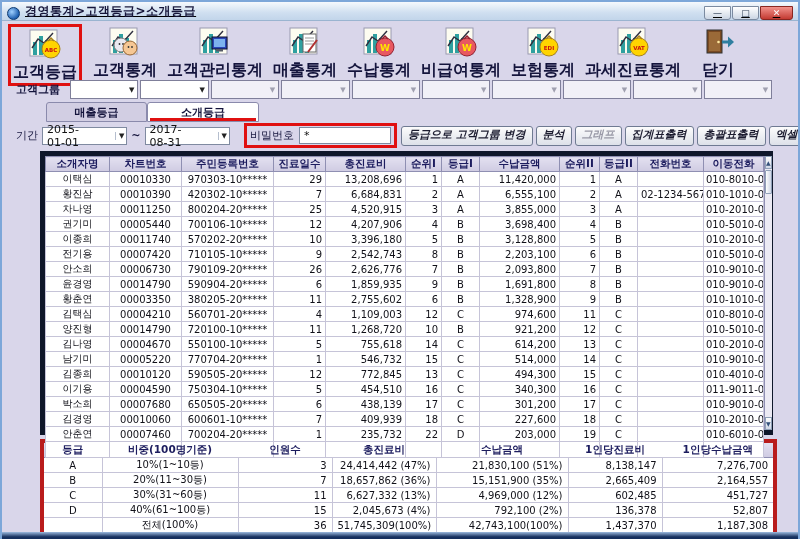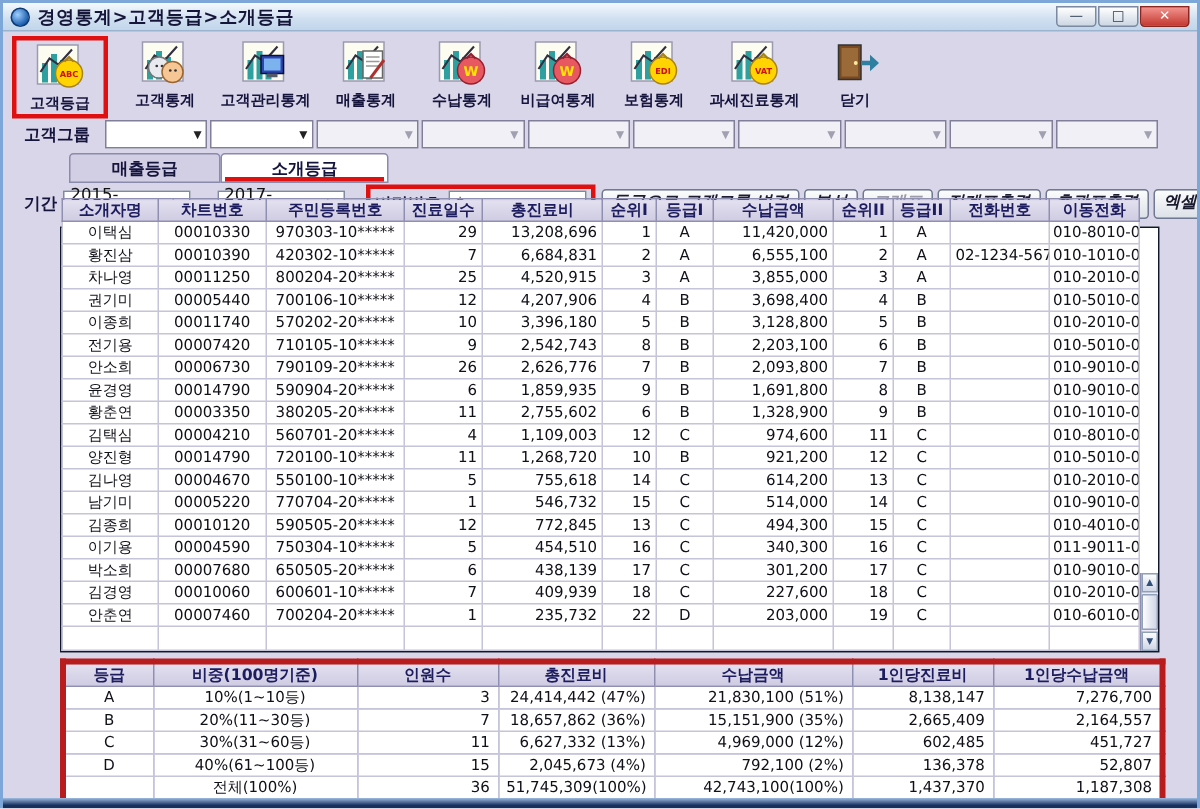--- a/index.html
+++ b/index.html
@@ -4,38 +4,39 @@
 <style>
   html,body{margin:0;padding:0;background:#ffffff;}
   *{box-sizing:border-box;font-family:"DejaVu Sans","Liberation Sans",sans-serif;}
   .window{
     position:relative;width:800px;height:539px;
     border:2px solid #7da7d9;border-bottom:none;
     background:#d9d6ea;overflow:hidden;
   }
   
   .titlebar{
-    height:19px;display:flex;align-items:center;padding:0 5px;
+    height:19px;display:flex;align-items:flex-end;padding:0 5px;
     background:linear-gradient(#f5f9fd,#cfdff0 60%,#c2d5ea);
     border-bottom:1px solid #9ab4d0;
+    text-decoration:underline;
   }
   .app-icon{width:13px;height:13px;border-radius:50%;
     background:radial-gradient(circle at 35% 35%,#9fd0ff,#1d5fb0 70%);
     border:1px solid #0d3a70;margin-right:5px;flex:0 0 auto;}
   .title-text{font-size:12px;font-weight:bold;color:#16163a;letter-spacing:0.5px;}
   .win-controls{margin-left:auto;display:flex;gap:1px;}
   .win-btn{width:27px;height:14px;font-size:9px;line-height:12px;text-align:center;
     border:1px solid #7b8aa0;border-radius:0 0 3px 3px;color:#2a3a50;
     background:linear-gradient(#ffffff,#ccd6e4);cursor:pointer;}
   .win-btn.close{width:33px;background:linear-gradient(#f2928c,#c33a32);color:#fff;border-color:#8a2620;font-weight:bold;}
   
   .toolbar{height:57px;display:flex;align-items:flex-start;padding:3px 10px 0 6px;}
   .tool-item{min-width:64px;padding:1px 5px;display:flex;flex-direction:column;align-items:center;cursor:pointer;}
   .tool-item .ticon{width:34px;height:34px;}
-  .tool-item .tlabel{font-size:10px;font-weight:bold;color:#14143c;white-space:nowrap;margin-top:1px;}
+  .tool-item .tlabel{font-size:16px;font-weight:bold;color:#14143c;white-space:nowrap;margin-top:1px;}
   .tool-item.hl{border:3px solid #e01010;padding:0 2px;margin-right:6px;}
   .tool-item.push{margin-left:auto;}
   
   .combo-row{height:23px;display:flex;align-items:center;padding:0 26px 0 14px;}
   .combo-label{width:54px;font-size:11px;font-weight:bold;color:#14143c;flex:0 0 auto;}
   .combos{flex:1;display:flex;gap:2px;}
   .combo{flex:1;height:19px;background:#fff;border:1px solid #7f7f9a;
     display:flex;align-items:center;justify-content:flex-end;padding-right:3px;cursor:pointer;}
   .combo .arr{font-size:7px;color:#222;}
   .combo.disabled{background:#f1f0f7;cursor:default;}
@@ -43,38 +44,38 @@
   
   .tab-row{height:21px;display:flex;align-items:flex-end;padding-left:44px;}
   .tab{position:relative;width:101px;height:20px;line-height:19px;text-align:center;
     font-size:11px;font-weight:bold;color:#14143c;background:#d2cee3;
     border:1px solid #8a8aac;border-radius:3px 3px 0 0;cursor:pointer;}
   .tab.active{width:112px;background:#ffffff;z-index:2;}
   .tab .redline{position:absolute;left:2px;right:2px;bottom:0;height:3px;background:#e01010;display:none;}
   .tab.active .redline{display:block;}
   
   .filter-row{height:27px;display:flex;align-items:center;padding:2px 23px 2px 14px;gap:4px;}
-  .flabel{font-size:11px;font-weight:bold;color:#14143c;white-space:nowrap;}
+  .flabel{font-size:11px;font-weight:normal;color:#14143c;white-space:nowrap;}
   .dateselect{width:86px;height:18px;background:#fff;border:1px solid #7f8aa0;
     display:flex;align-items:center;justify-content:space-between;
     padding:0 2px 0 4px;font-size:11px;color:#111;cursor:pointer;gap:36px;}
   .dateselect .arr{font-size:7px;color:#222;border-left:1px solid #b5bece;padding-left:3px;}
   .tilde{font-size:11px;color:#14143c;font-weight:bold;}
   .pw-box{display:flex;align-items:center;gap:5px;border:3px solid #e01010;
     padding:1px 3px;margin-left:10px;background:transparent;}
   .pw-input{width:92px;height:17px;background:#fff;border:1px solid #7f8aa0;
     font-size:11px;padding:1px 0 0 4px;color:#111;}
   .actions{margin-left:auto;display:flex;gap:3px;}
   .abtn{height:20px;padding:0 6px;font-size:11px;font-weight:bold;color:#1c1c30;
     background:linear-gradient(#fcfcfc,#dde1e9);border:1px solid #6f7a92;border-radius:3px;
     white-space:nowrap;cursor:pointer;font-style:italic;}
   .abtn.disabled{color:#9a9aa8;cursor:default;}
   
   .grid-wrap{margin:2px 0 0 38px;width:733px;height:284px;display:flex;
-    border:1px solid #0f172a;background:#fff;align-items:flex-end;}
+    border:5px solid #0f172a;background:#fff;}
   table{border-collapse:collapse;table-layout:fixed;}
   .maintable{width:719px;font-size:10px;}
   .maintable th{height:15px;background:linear-gradient(#e3e0f0,#cfcbe2);color:#1c1c5e;
     font-size:10.5px;font-weight:bold;border:1px solid #8f8fb2;padding:0 2px;
     white-space:nowrap;overflow:hidden;cursor:pointer;}
   .maintable td{height:14px;background:#fff;border:1px solid #c6c4d8;color:#101018;
     padding:0 3px;white-space:nowrap;overflow:hidden;}
   .maintable td:nth-child(1),.maintable td:nth-child(2),.maintable td:nth-child(3),
   .maintable td:nth-child(7),.maintable td:nth-child(10),.maintable td:nth-child(11){text-align:center;}
   .maintable td:nth-child(4),.maintable td:nth-child(5),.maintable td:nth-child(6),

